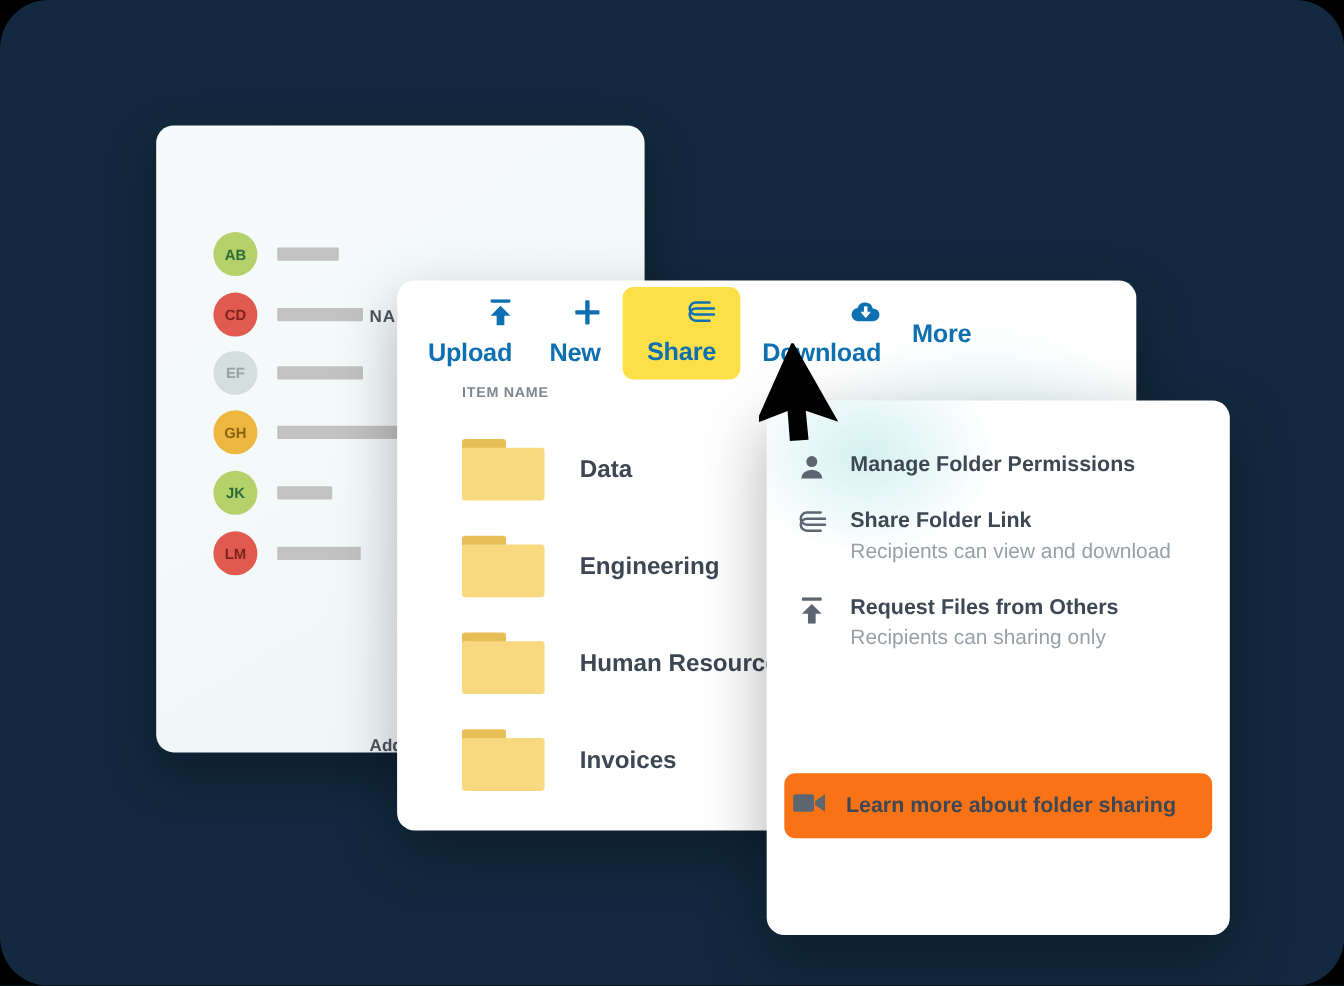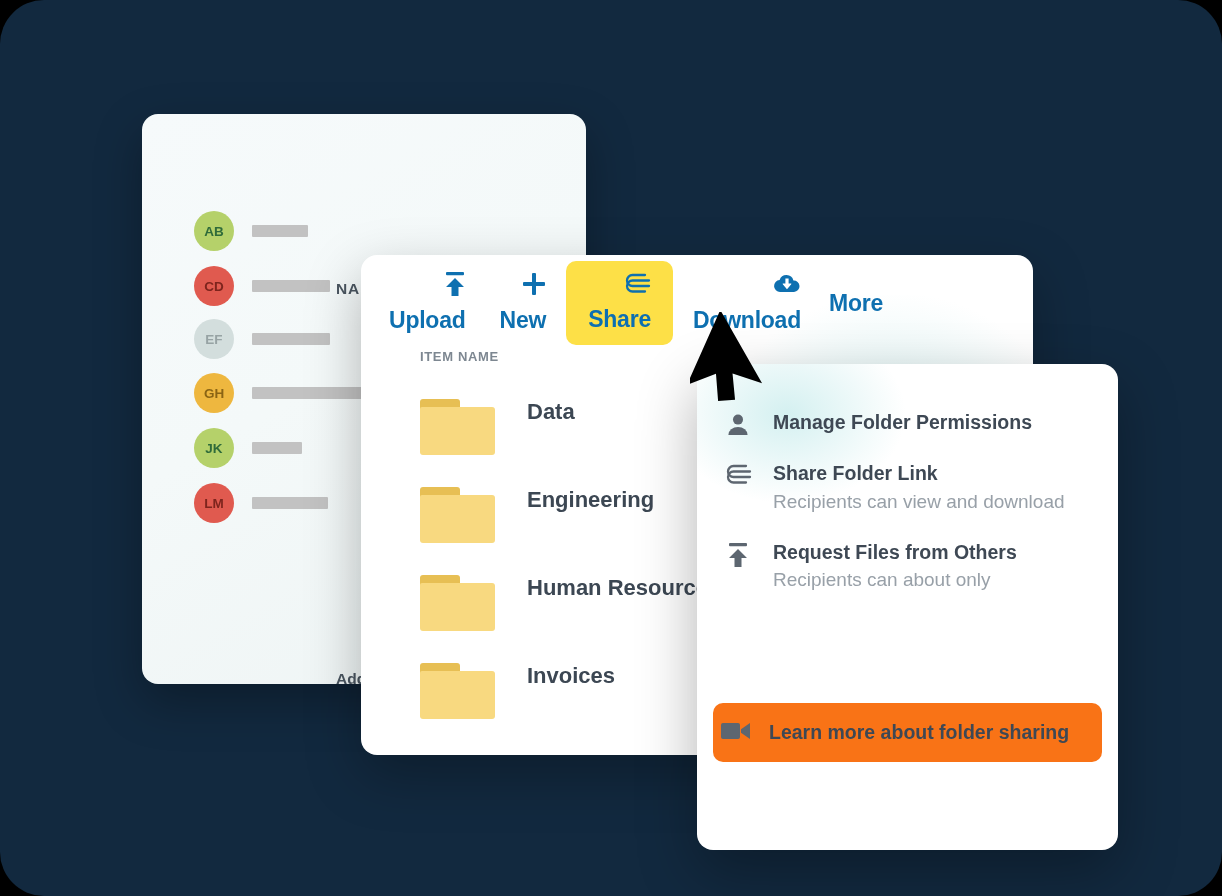--- a/index.html
+++ b/index.html
@@ -104,21 +104,21 @@
   }
   .tb-btn.more { gap: 9px; padding-left: 8px; }
 
   #item-head {
     position: absolute; left: 420px; top: 349px;
     font-size: 13px; font-weight: 700;
     letter-spacing: .05em; color: #7d8791;
   }
   .file-row {
     position: absolute; left: 420px;
-    display: flex; align-items: flex-start; gap: 32px;
+    display: flex; align-items: center; gap: 32px;
   }
   .folder {
     width: 75px; height: 56px;
     position: relative; flex: 0 0 auto;
   }
   .folder .tab {
     position: absolute; left: 0; top: 0;
     width: 40px; height: 10px;
     background: #e7bf54;
     border-radius: 3px 3px 0 0;
@@ -343,21 +343,21 @@
         </div>
         <div class="menu-item">
           <div class="mi-icon">
             <svg width="22" height="24" viewBox="0 0 22 24" fill="#5d6670">
               <rect x="2" y="0" width="18" height="3.2" rx="1"></rect>
               <path d="M11 6 L20 15 L14.5 15 L14.5 24 L7.5 24 L7.5 15 L2 15 Z"></path>
             </svg>
           </div>
           <div>
             <div class="mi-title">Request Files from Others</div>
-            <div class="mi-sub">Recipients can about only</div>
+            <div class="mi-sub">Recipients can sharing only</div>
           </div>
         </div>
       </div>
   </div>
 
   <div id="learn-more">
     <span>
       <svg width="30" height="22" viewBox="0 0 30 22" fill="#5d6670">
         <rect x="0" y="3" width="19" height="16" rx="2"></rect>
         <path d="M20 9.2 L29 3 L29 19 L20 12.8 Z"></path>

